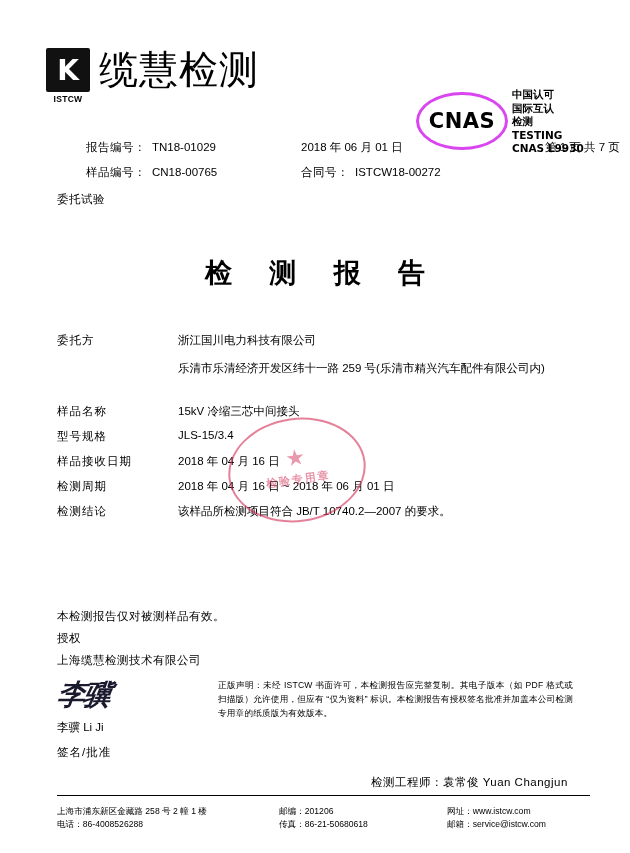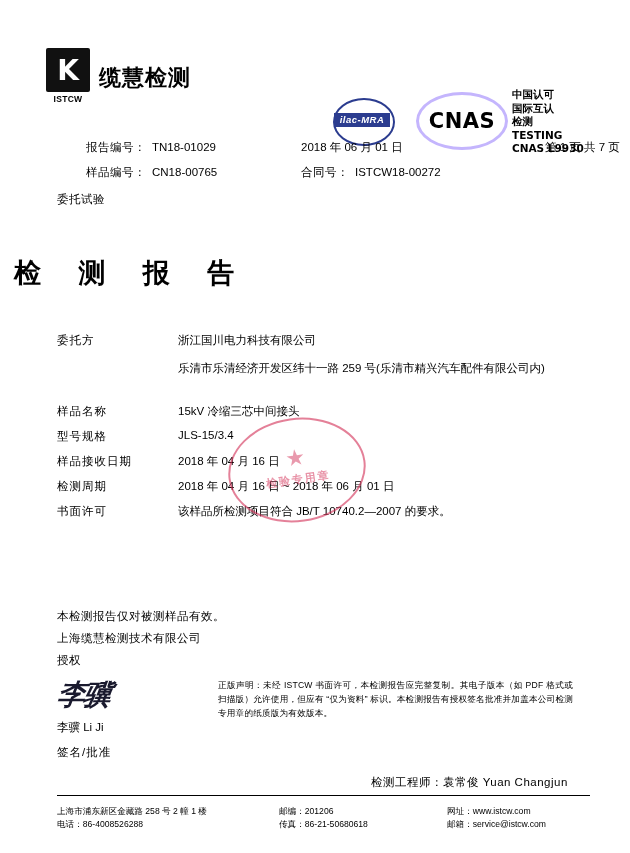--- a/index.html
+++ b/index.html
@@ -55,26 +55,25 @@
     left: 0;
     top: 46px;
     width: 44px;
     text-align: center;
     font-size: 8.5px;
     font-weight: bold;
     letter-spacing: 0.3px;
   }
   .logo-cn {
     margin-left: 9px;
-    font-size: 22px;
-    font-weight: bold;
+    font-size: 39px;
+    font-weight: normal;
     letter-spacing: 1px;
     line-height: 44px;
     font-family: "DejaVu Sans", sans-serif;
-    margin-top: 8px;
   }
 
   
   .ilac {
     position: absolute;
     left: 333px;
     top: 54px;
     width: 60px;
     height: 46px;
   }
@@ -103,21 +102,21 @@
 
   
   .cnas {
     position: absolute;
     left: 416px;
     top: 48px;
   }
   .cnas .oval {
     width: 86px;
     height: 52px;
-    border: 3px solid #c4b5fd;
+    border: 3px solid #d946ef;
     border-radius: 50%;
     display: flex;
     align-items: center;
     justify-content: center;
     font-size: 21px;
     font-weight: bold;
     letter-spacing: 0.5px;
     font-family: "DejaVu Sans", sans-serif;
   }
   .cnas-text {
@@ -156,21 +155,21 @@
     font-size: 11.5px;
     letter-spacing: 0.5px;
   }
 
   
   .doc-title {
     position: absolute;
     top: 255px;
     left: 0;
     width: 630px;
-    text-align: left;
+    text-align: center;
     font-size: 27px;
     font-weight: bold;
     letter-spacing: 14px;
     text-indent: 14px;
     font-family: "DejaVu Sans", sans-serif;
   }
 
   
   .fields {
     position: absolute;
@@ -316,24 +315,20 @@
 <div class="page">
 
   <div class="header">
 
     <div class="logo-block">
       <div class="logo-mark">K</div>
       <div class="logo-sub">ISTCW</div>
       <div class="logo-cn">缆慧检测</div>
     </div>
 
-    <div class="ilac">
-      <div class="ring"></div>
-      <div class="band">ilac-MRA</div>
-    </div>
 
     <div class="cnas">
       <div class="oval">CNAS</div>
     </div>
 
     <div class="cnas-text">
       <div>中国认可</div>
       <div>国际互认</div>
       <div>检测</div>
       <div>TESTING</div>
@@ -382,34 +377,34 @@
       <span class="field-label">样品接收日期</span>
       <span class="field-value">2018 年 04 月 16 日</span>
     </div>
 
     <div class="field-row">
       <span class="field-label">检测周期</span>
       <span class="field-value">2018 年 04 月 16 日 ~ 2018 年 06 月 01 日</span>
     </div>
 
     <div class="field-row">
-      <span class="field-label">书面许可</span>
+      <span class="field-label">检测结论</span>
       <span class="field-value">该样品所检测项目符合 JB/T 10740.2—2007 的要求。</span>
     </div>
   </div>
 
   <div class="seal">
     <div class="seal-star">★</div>
     <div class="seal-text">检验专用章</div>
   </div>
 
   <div class="statement">
     <div>本检测报告仅对被测样品有效。</div>
+    <div>授权</div>
     <div>上海缆慧检测技术有限公司</div>
-    <div>授权</div>
   </div>
 
   <div class="signature-area">
     <div class="sign-script">李骥</div>
     <div class="sign-name">李骥 Li Ji</div>
     <div class="sign-role">签名/批准</div>
   </div>
 
   <div class="disclaimer">正版声明：未经 ISTCW 书面许可，本检测报告应完整复制。其电子版本（如 PDF 格式或扫描版）允许使用，但应有 “仅为资料” 标识。本检测报告有授权签名批准并加盖本公司检测专用章的纸质版为有效版本。</div>
 

